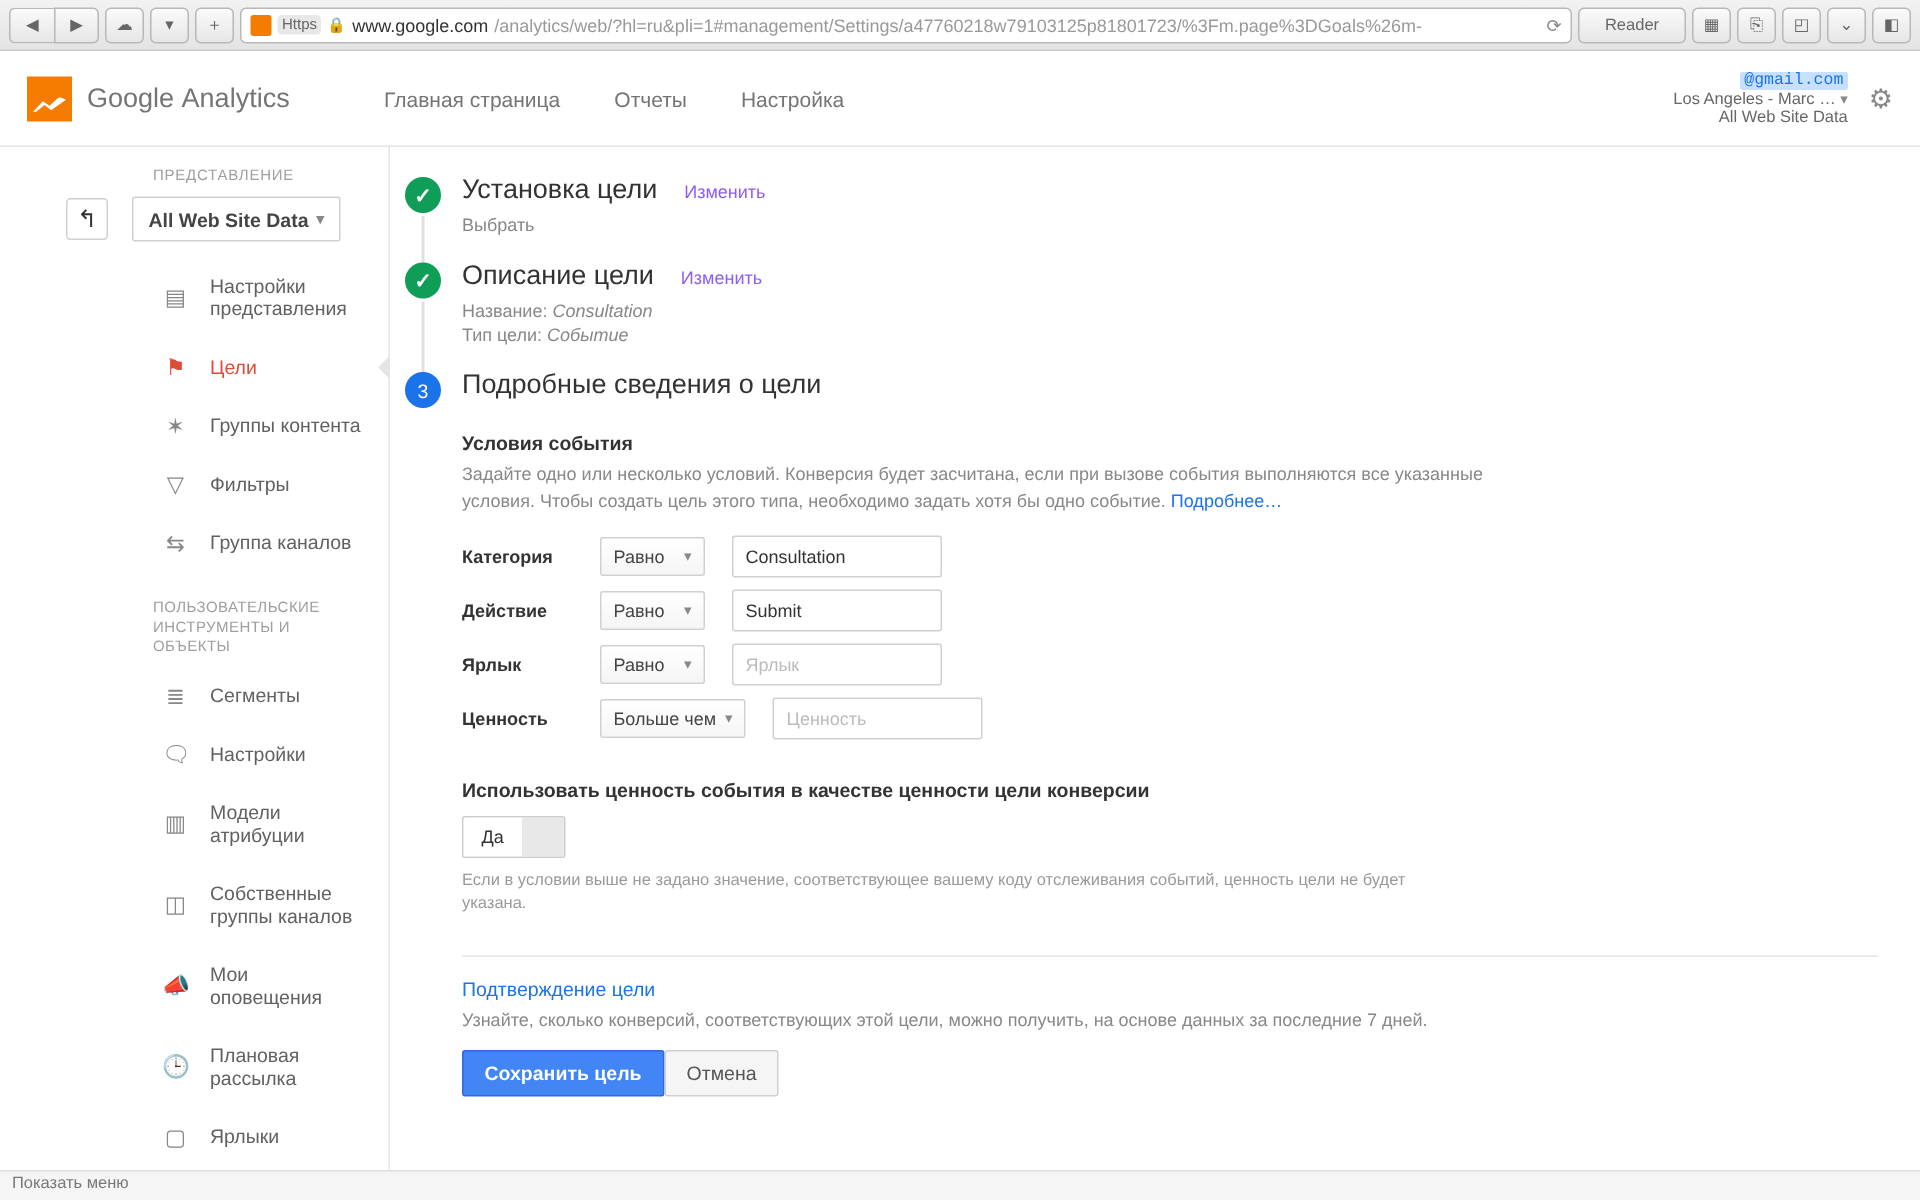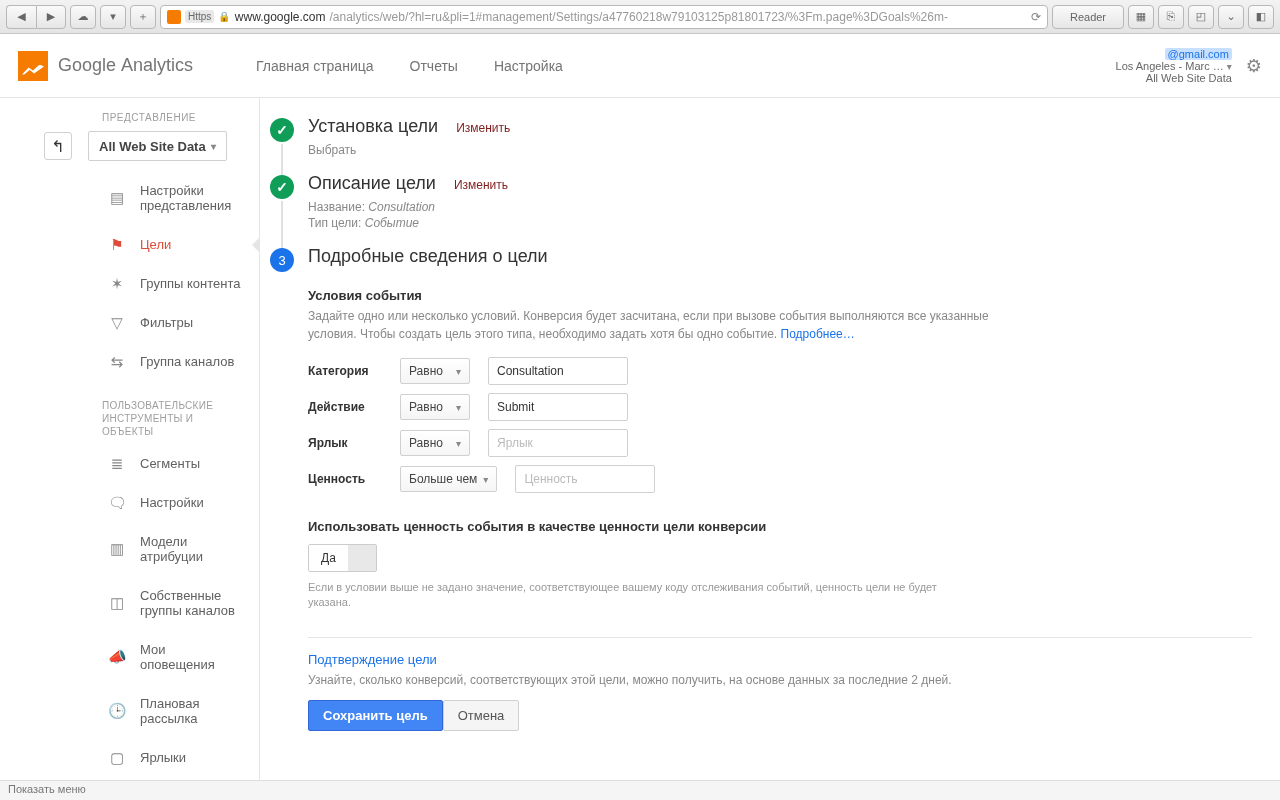--- a/index.html
+++ b/index.html
@@ -22,21 +22,21 @@
 
 .ga-header { height:64px; border-bottom:1px solid #e5e5e5; display:flex; align-items:center; padding:0 18px; }
 .ga-logo { display:flex; align-items:center; gap:10px; width:220px; }
 .logo-mark { width:30px; height:30px; background:#f57c00; position:relative; }
 .logo-mark::after { content:""; position:absolute; left:4px; top:14px; width:22px; height:10px; background:#fff; clip-path:polygon(0 100%,30% 30%,50% 60%,80% 0,100% 20%,55% 90%,35% 55%,10% 100%); }
 .logo-text { font-size:18px; color:#757575; }
 .ga-nav { display:flex; gap:0; }
 .ga-nav-item { padding:0 18px; height:64px; display:flex; align-items:center; color:#757575; font-size:14px; cursor:pointer; }
 .ga-nav-item.active { color:#1a73e8; border-bottom:3px solid #1a73e8; font-weight:500; }
 .ga-account { margin-left:auto; text-align:right; font-size:11px; color:#666; display:flex; align-items:center; gap:14px; }
-.ga-account .email { color:#1a73e8; background:#c7e0ff; padding:0 3px; border-radius:2px; }
+.ga-account .email { color:#1a73e8; background:#c7e0ff; padding:0 3px; border-radius:2px;font-family:Liberation Mono, monospace; }
 .ga-account .gear { font-size:18px; color:#888; }
 
 
 .ga-body { display:flex; height:calc(800px - 34px - 64px - 20px); }
 .sidebar { width:260px; border-right:1px solid #e5e5e5; padding-top:8px; position:relative; }
 .sidebar-section-label { font-size:10px; color:#9e9e9e; letter-spacing:0.5px; padding:6px 20px 4px 102px; text-transform:uppercase; }
 .view-switch-row { display:flex; align-items:center; gap:16px; padding:4px 14px 10px 44px; }
 .back-btn { width:28px; height:28px; border:1px solid #d0d0d0; border-radius:3px; display:flex; align-items:center; justify-content:center; font-size:16px; cursor:pointer; }
 .view-dropdown { flex:1; height:30px; border:1px solid #d0d0d0; border-radius:2px; display:flex; align-items:center; padding:0 10px; justify-content:space-between; font-size:13px; font-weight:bold; color:#444; cursor:pointer; margin-right:18px; }
 .caret { font-size:10px; color:#888; }
@@ -52,21 +52,21 @@
 
 .main { flex:1; padding:18px 28px 18px 10px; overflow-y:auto; }
 .step { display:flex; gap:14px; margin-bottom:16px; position:relative; }
 .step-badge { width:24px; height:24px; border-radius:50%; display:flex; align-items:center; justify-content:center; color:#fff; font-size:13px; flex-shrink:0; margin-top:2px; }
 .step-badge.done { background:#0f9d58; }
 .step-badge.done::before { content:"✓"; font-weight:bold; font-size:14px; }
 .step-badge.active { background:#1a73e8; }
 .step-content { flex:1; }
 .step-title-row { display:flex; align-items:baseline; gap:18px; }
 .step-title { font-size:18px; color:#333; font-weight:400; }
-.step-edit { font-size:12px; color:#7f1d1d; cursor:pointer; }
+.step-edit { font-size:12px; color:#8b5cf6; cursor:pointer; }
 .step-sub { font-size:12px; color:#888; margin-top:6px; }
 .step-sub em { font-style:italic; color:#888; }
 .step-line { position:absolute; left:11px; top:28px; width:2px; height:calc(100% - 8px); background:#e0e0e0; }
 
 .details-body { padding-left:38px; }
 .section-h { font-size:13px; font-weight:bold; color:#333; margin-top:14px; margin-bottom:4px; }
 .section-desc { font-size:12px; color:#888; line-height:1.5; max-width:700px; }
 .section-desc a { color:#1a73e8; text-decoration:none; }
 
 .cond-table { margin-top:14px; }
@@ -290,21 +290,21 @@
 
       <div class="toggle-label">Использовать ценность события в качестве ценности цели конверсии</div>
       <div class="toggle">
         <div class="toggle-opt on">Да</div>
         <div class="toggle-opt off"></div>
       </div>
       <div class="toggle-hint">Если в условии выше не задано значение, соответствующее вашему коду отслеживания событий, ценность цели не будет указана.</div>
 
       <div class="verify-box">
         <div class="verify-link">Подтверждение цели</div>
-        <div class="verify-desc">Узнайте, сколько конверсий, соответствующих этой цели, можно получить, на основе данных за последние 2 дней.</div>
+        <div class="verify-desc">Узнайте, сколько конверсий, соответствующих этой цели, можно получить, на основе данных за последние 7 дней.</div>
       </div>
 
       <div class="actions">
         <button class="btn-primary">Сохранить цель</button>
         <button class="btn-secondary">Отмена</button>
       </div>
     </div>
 
   </div>
 </div>

